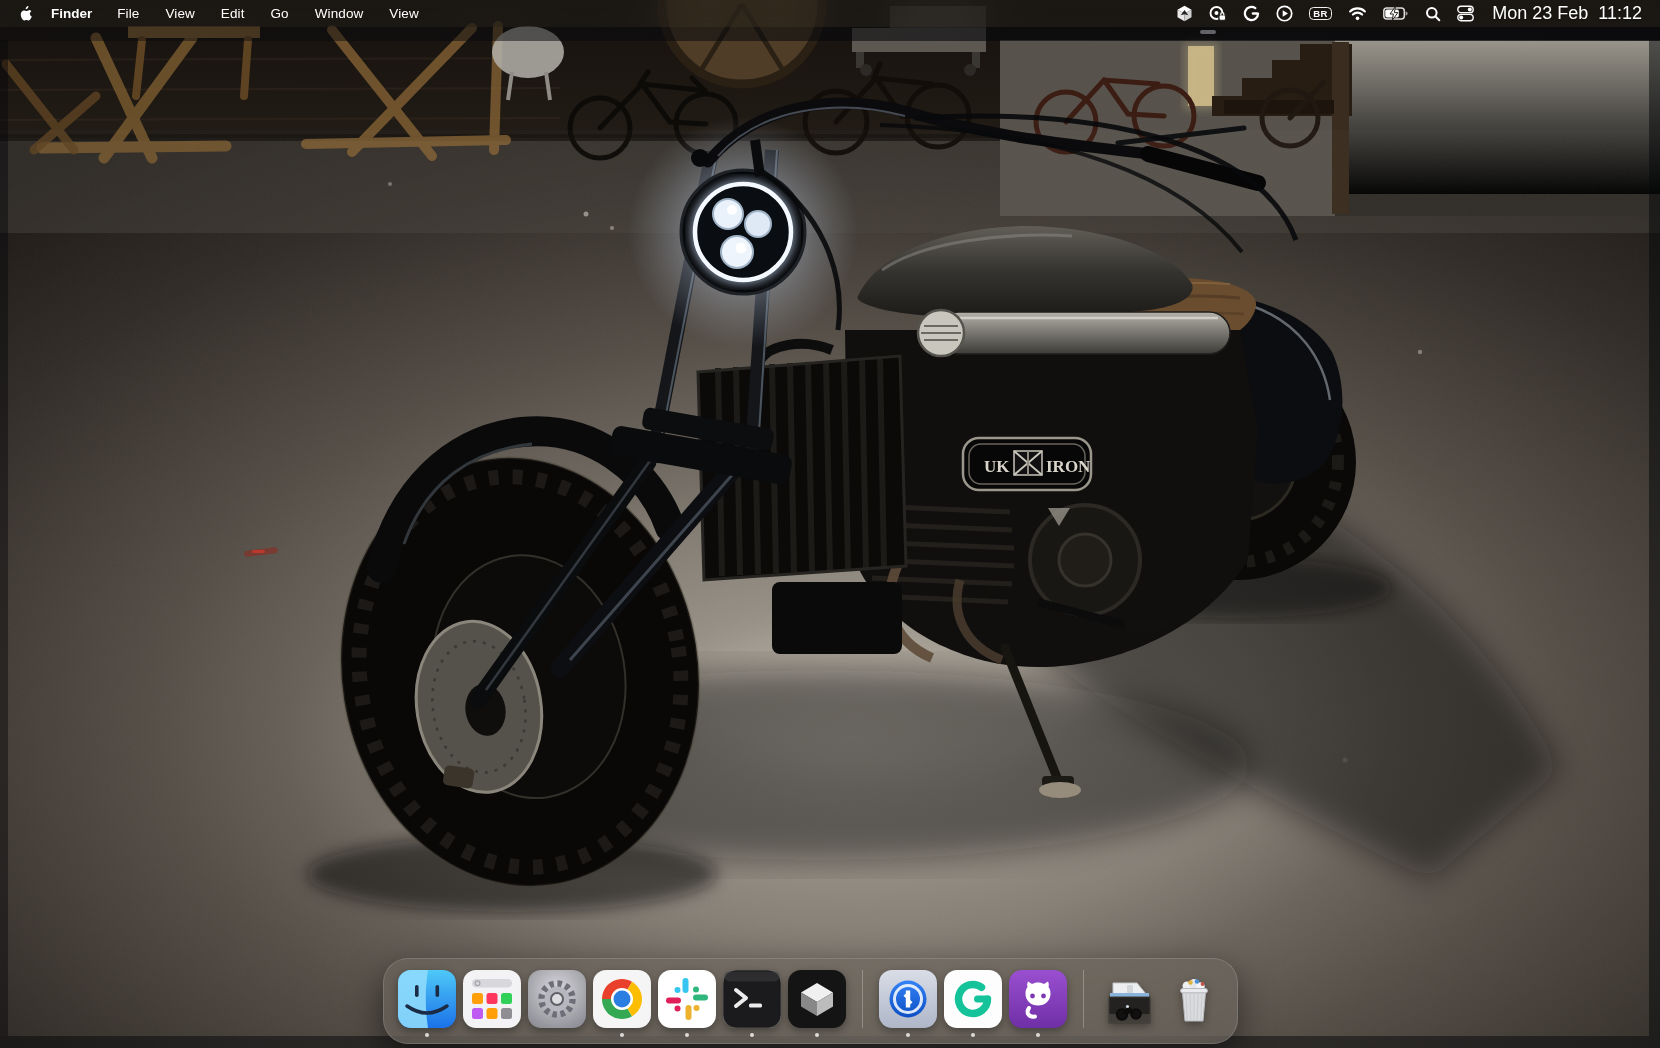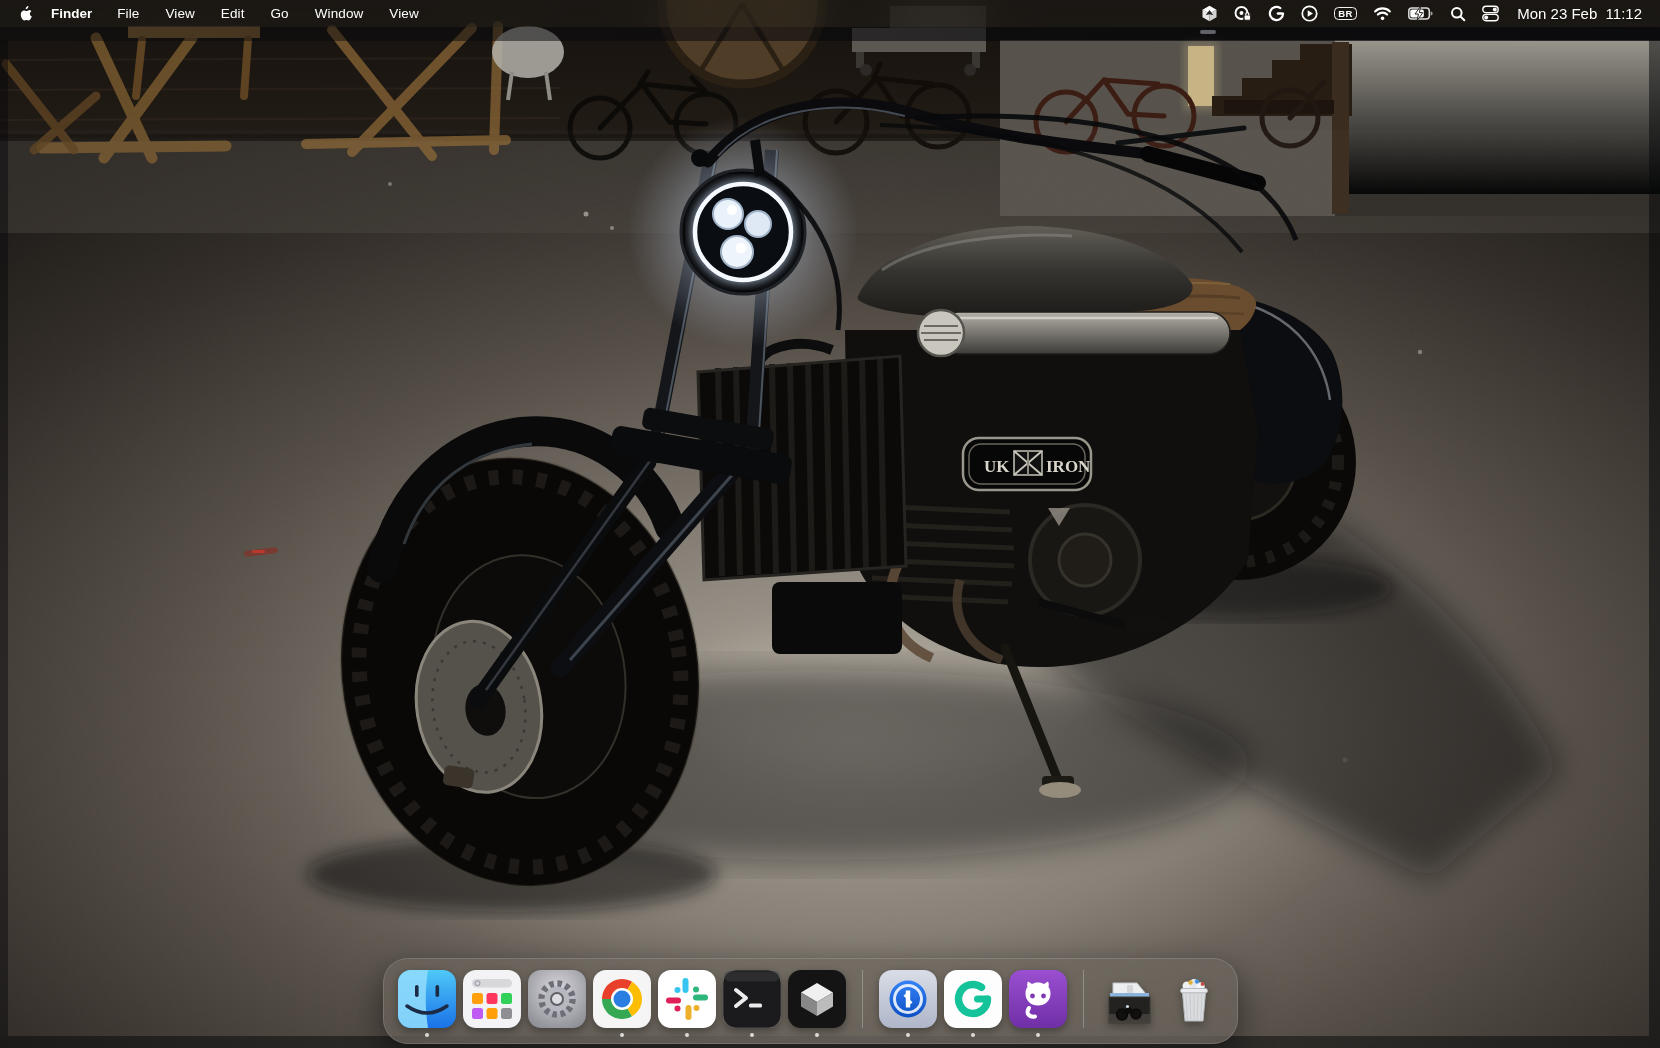--- a/index.html
+++ b/index.html
@@ -23,21 +23,21 @@
     background:rgba(30,28,25,.60);backdrop-filter:blur(22px) saturate(1.3);
     color:#fff;font-size:13.5px;}
   .mb-left{display:flex;align-items:center;gap:0;padding-left:18px;}
   .mb-left .apple{display:flex;align-items:center;margin-right:18px;}
   .mb-app{font-weight:700;margin-right:12px;}
   .mb-item{padding:0 13px;letter-spacing:.1px;}
   .mb-right{display:flex;align-items:center;gap:0;padding-right:12px;}
   .mi{display:flex;align-items:center;justify-content:flex-end;padding:0 8px;height:27px;}
   .kb-badge{border:1.5px solid rgba(255,255,255,.95);border-radius:4.5px;
     font-size:9.5px;font-weight:700;padding:1px 3.5px;letter-spacing:.4px;line-height:1;}
-  .clock{padding:0 6px 0 10px;white-space:pre;font-size:15px;
+  .clock{padding:0 6px 0 10px;white-space:pre;font-size:18px;
     text-shadow:0 1px 2px rgba(0,0,0,.4);}
 
   
   .dock{position:absolute;left:383px;bottom:4px;height:86px;z-index:10;
     border-radius:25px;background:rgba(109,104,96,.58);
     backdrop-filter:blur(28px) saturate(1.4);
     box-shadow:inset 0 0 0 1px rgba(255,255,255,.14), 0 12px 34px rgba(0,0,0,.5);}
   .dock-items{display:flex;align-items:flex-start;gap:7px;padding:12px 15px 0 15px;}
   .di{position:relative;width:58px;height:58px;flex:0 0 auto;}
   .di svg{display:block;filter:drop-shadow(0 3px 4px rgba(0,0,0,.35));}

